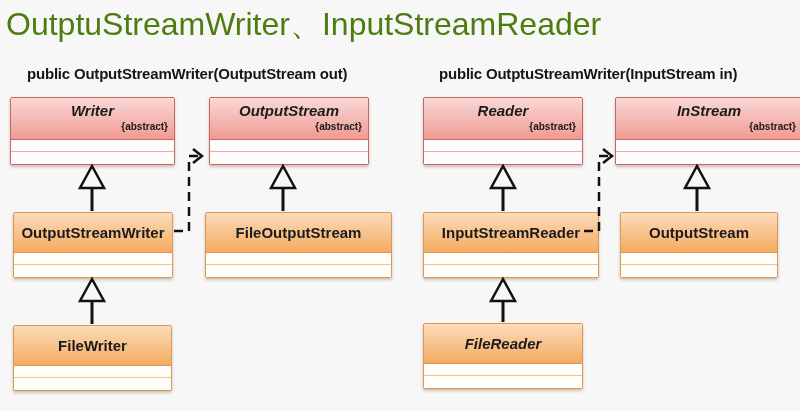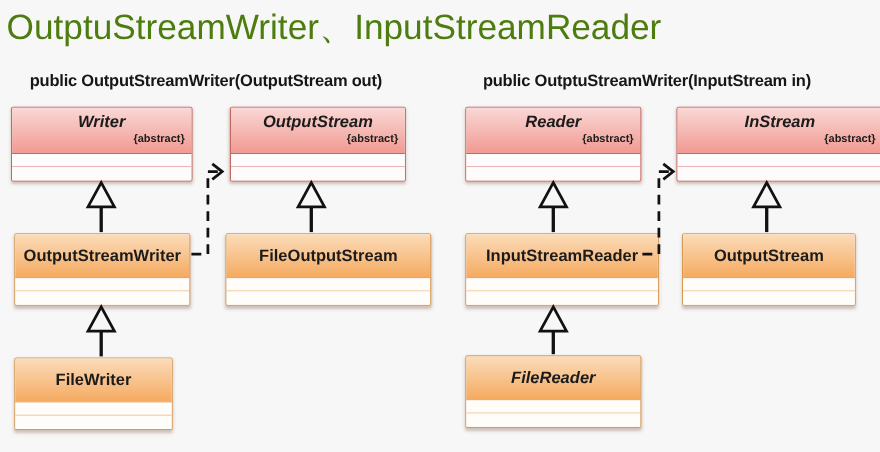--- a/index.html
+++ b/index.html
@@ -100,21 +100,21 @@
   </div>
 
   <div class="ubox con" style="left:205px; top:212px; width:187px;">
     <div class="hdr">
       <div class="nm">FileOutputStream</div>
     </div>
     <div class="cmp"></div>
     <div class="cmp"></div>
   </div>
 
-  <div class="ubox con" style="left:13px; top:325px; width:144px;">
+  <div class="ubox con" style="left:13px; top:325px; width:159px;">
     <div class="hdr">
       <div class="nm">FileWriter</div>
     </div>
     <div class="cmp"></div>
     <div class="cmp"></div>
   </div>
 
   <div class="ubox abs" style="left:423px; top:97px; width:160px;">
     <div class="hdr">
       <div class="nm">Reader</div>

